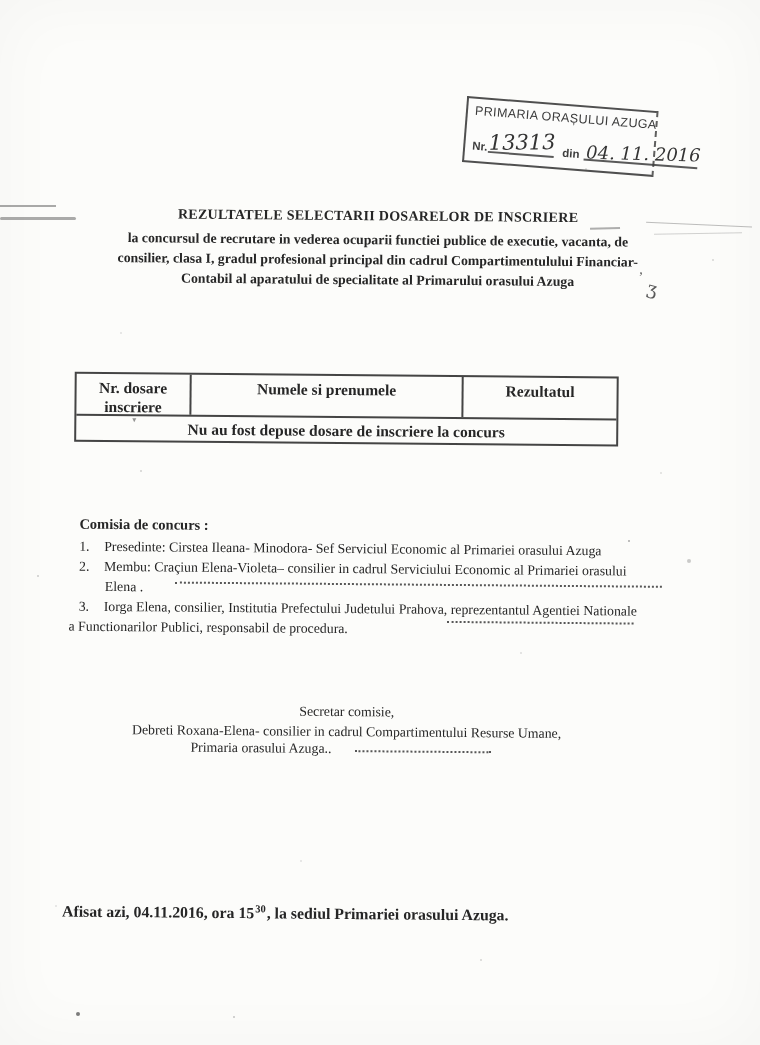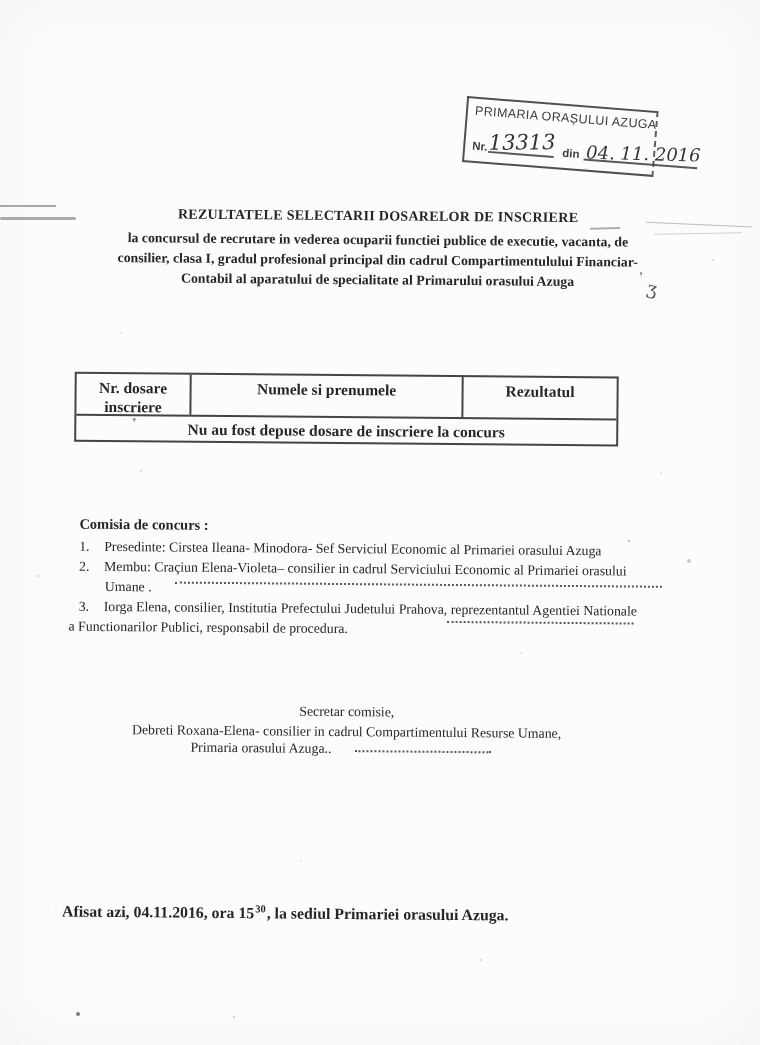--- a/index.html
+++ b/index.html
@@ -143,21 +143,21 @@
 
     <div class="c-head">Comisia de concurs :</div>
 
     <div class="c-item" style="left:84px; top:536px;">
       <span class="c-num">1.</span><span>Presedinte: Cirstea Ileana- Minodora- Sef Serviciul Economic al Primariei orasului Azuga</span>
     </div>
 
     <div class="c-item" style="left:84px; top:556px;">
       <span class="c-num">2.</span><span>Membu: Craçiun Elena-Violeta– consilier in cadrul Serviciului Economic al Primariei orasului</span>
     </div>
-    <div class="c-item" style="left:110px; top:576px;">Umane .</div>
+    <div class="c-item" style="left:110px; top:576px;">Elena .</div>
     <div class="dotted" style="left:180px; top:580px; width:487px;"></div>
 
     <div class="c-item" style="left:84px; top:596px;">
       <span class="c-num">3.</span><span>Iorga Elena, consilier, Institutia Prefectului Judetului Prahova, reprezentantul Agentiei Nationale</span>
     </div>
     <div class="c-item" style="left:74px; top:616px;">a Functionarilor Publici, responsabil de procedura.</div>
     <div class="dotted" style="left:452px; top:617px; width:187px;"></div>
 
     <div class="secretary">
       <div>Secretar comisie,</div>

